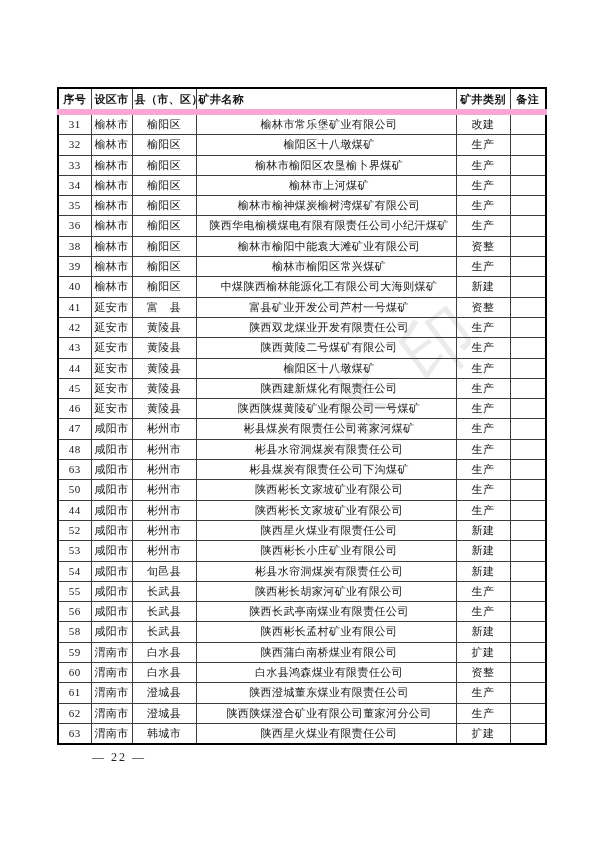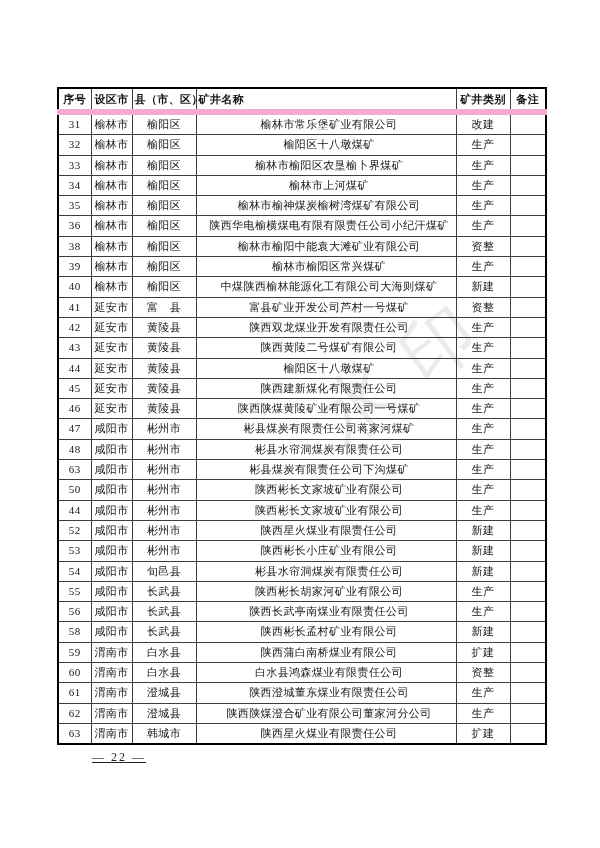--- a/index.html
+++ b/index.html
@@ -48,21 +48,20 @@
     text-align: center;
     padding-left: 8px;
   }
   .page-footer {
     position: absolute;
     left: 92px;
     top: 750px;
     font-size: 12px;
     letter-spacing: 2px;
     color: #222222;
-    text-decoration: underline;
   }
   .watermark {
     position: absolute;
     left: 308px;
     top: 318px;
     transform: rotate(-37deg);
     font-size: 72px;
     letter-spacing: 30px;
     color: rgba(60, 60, 60, 0.10);
     white-space: nowrap;

